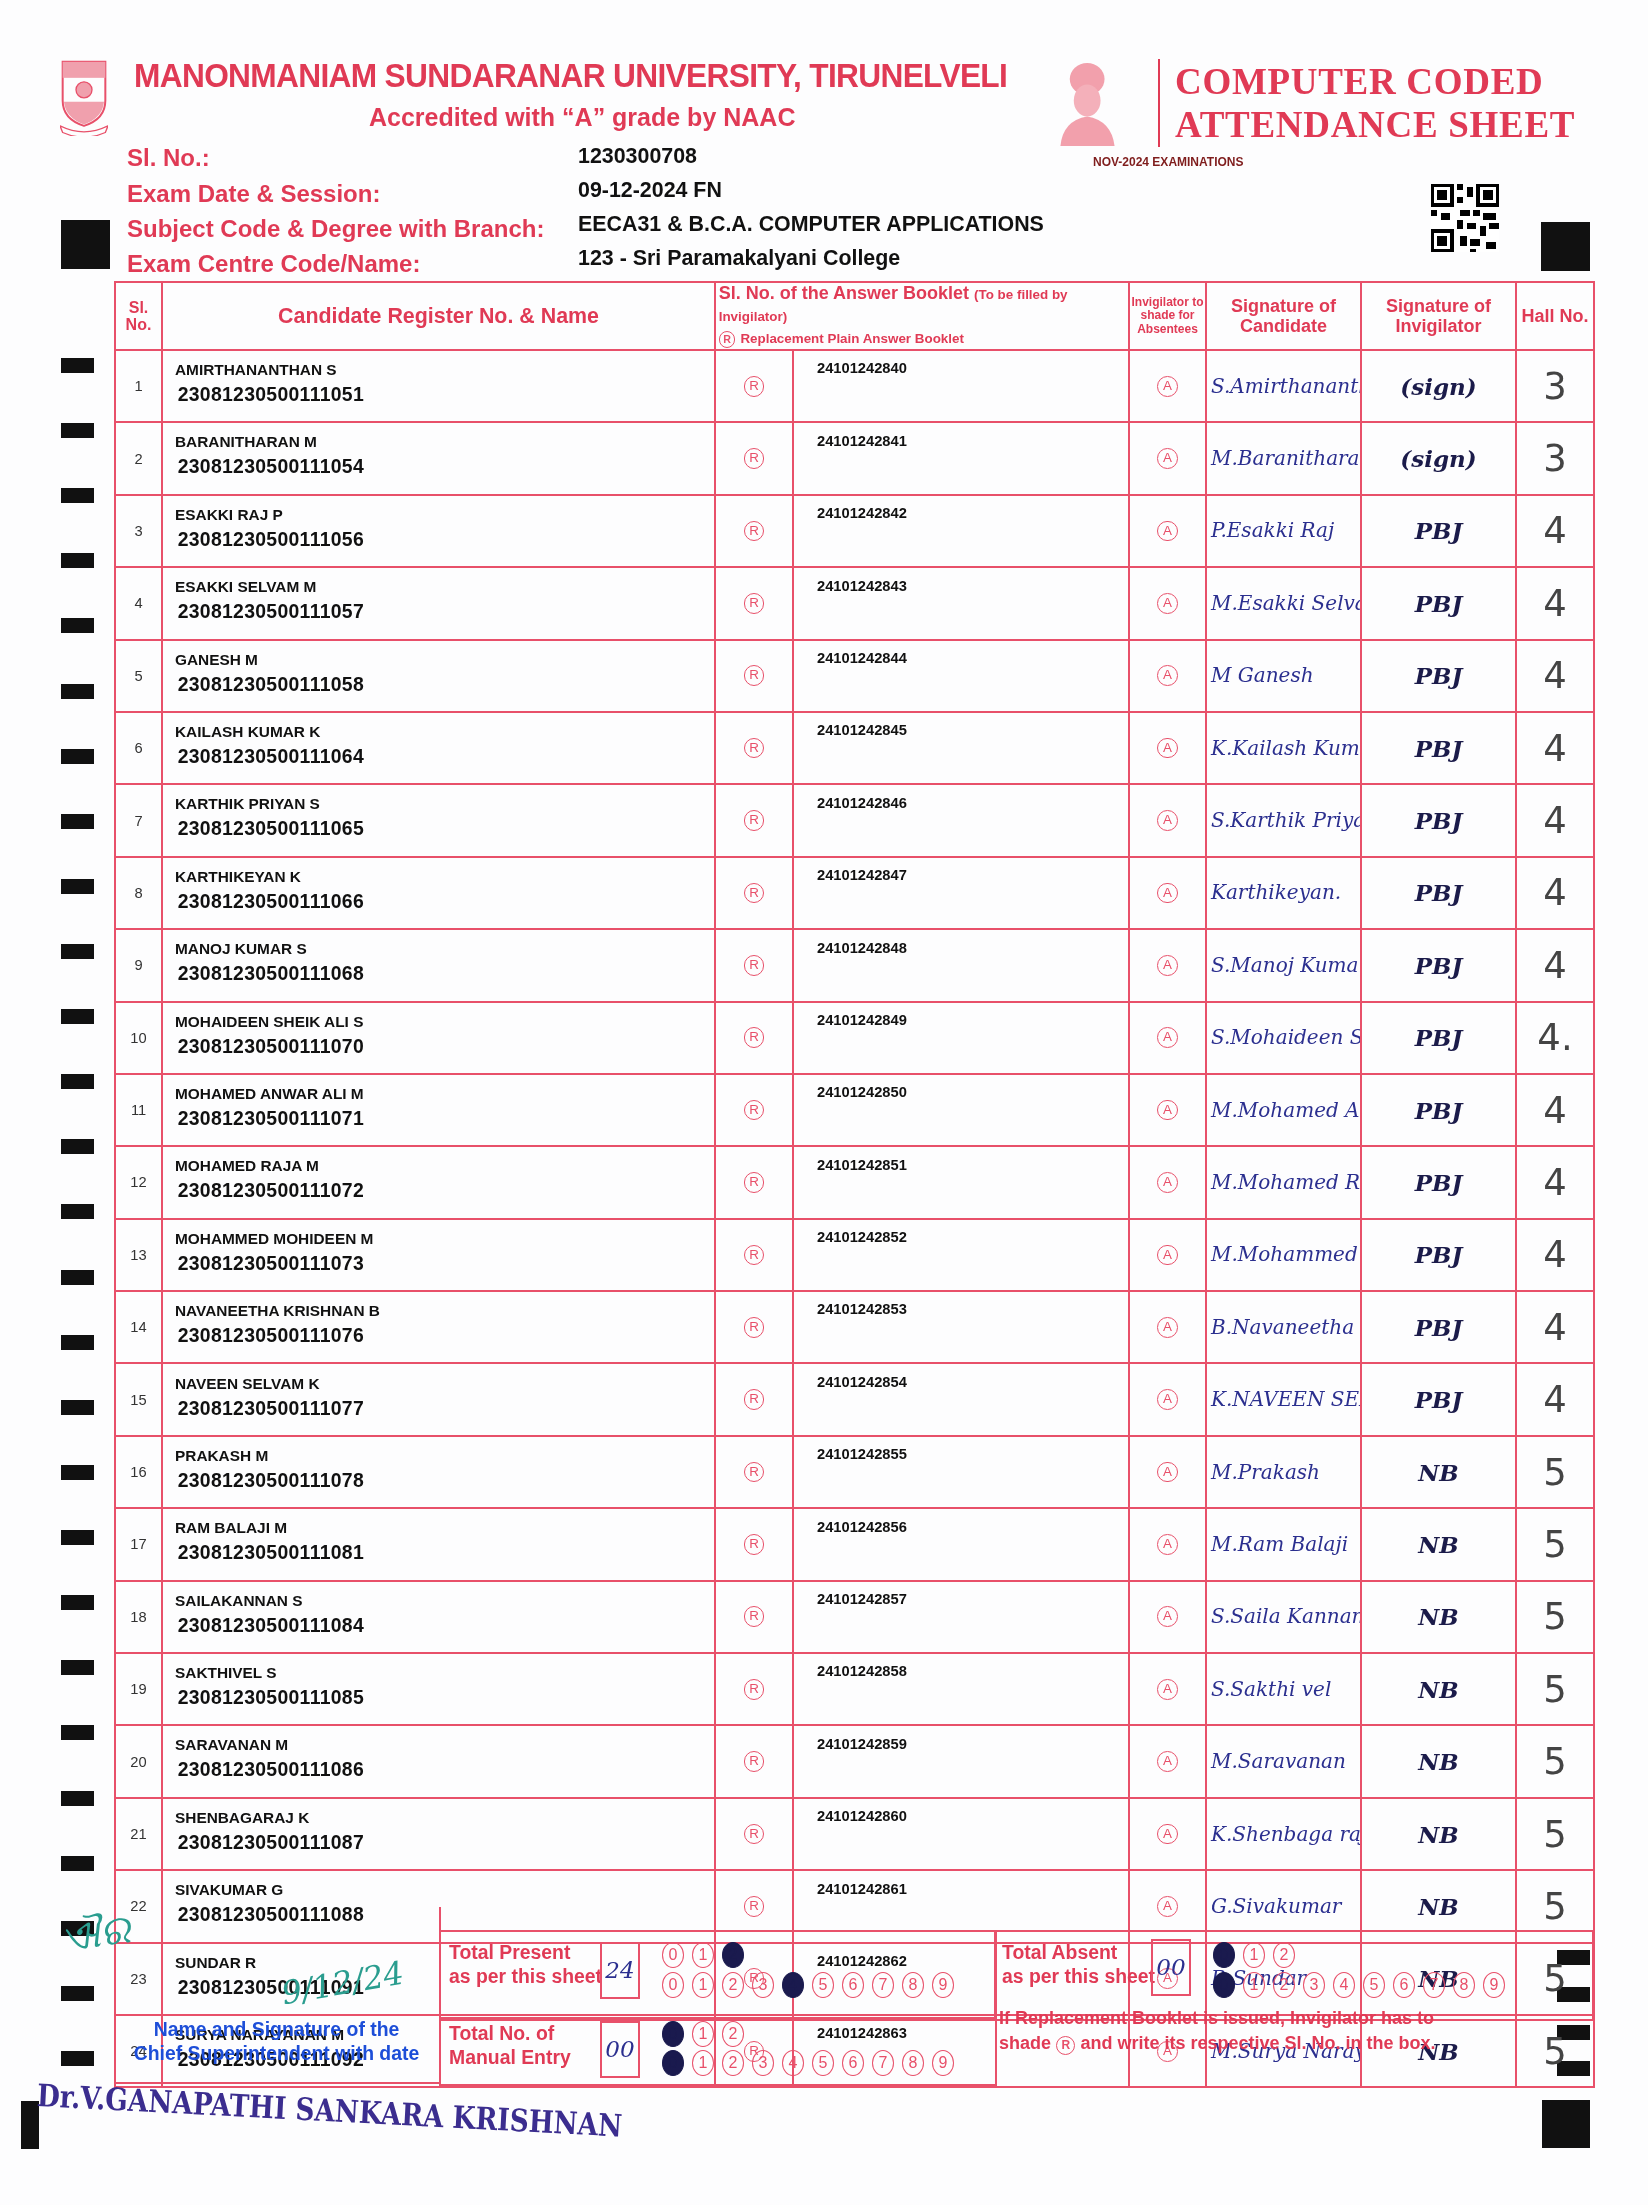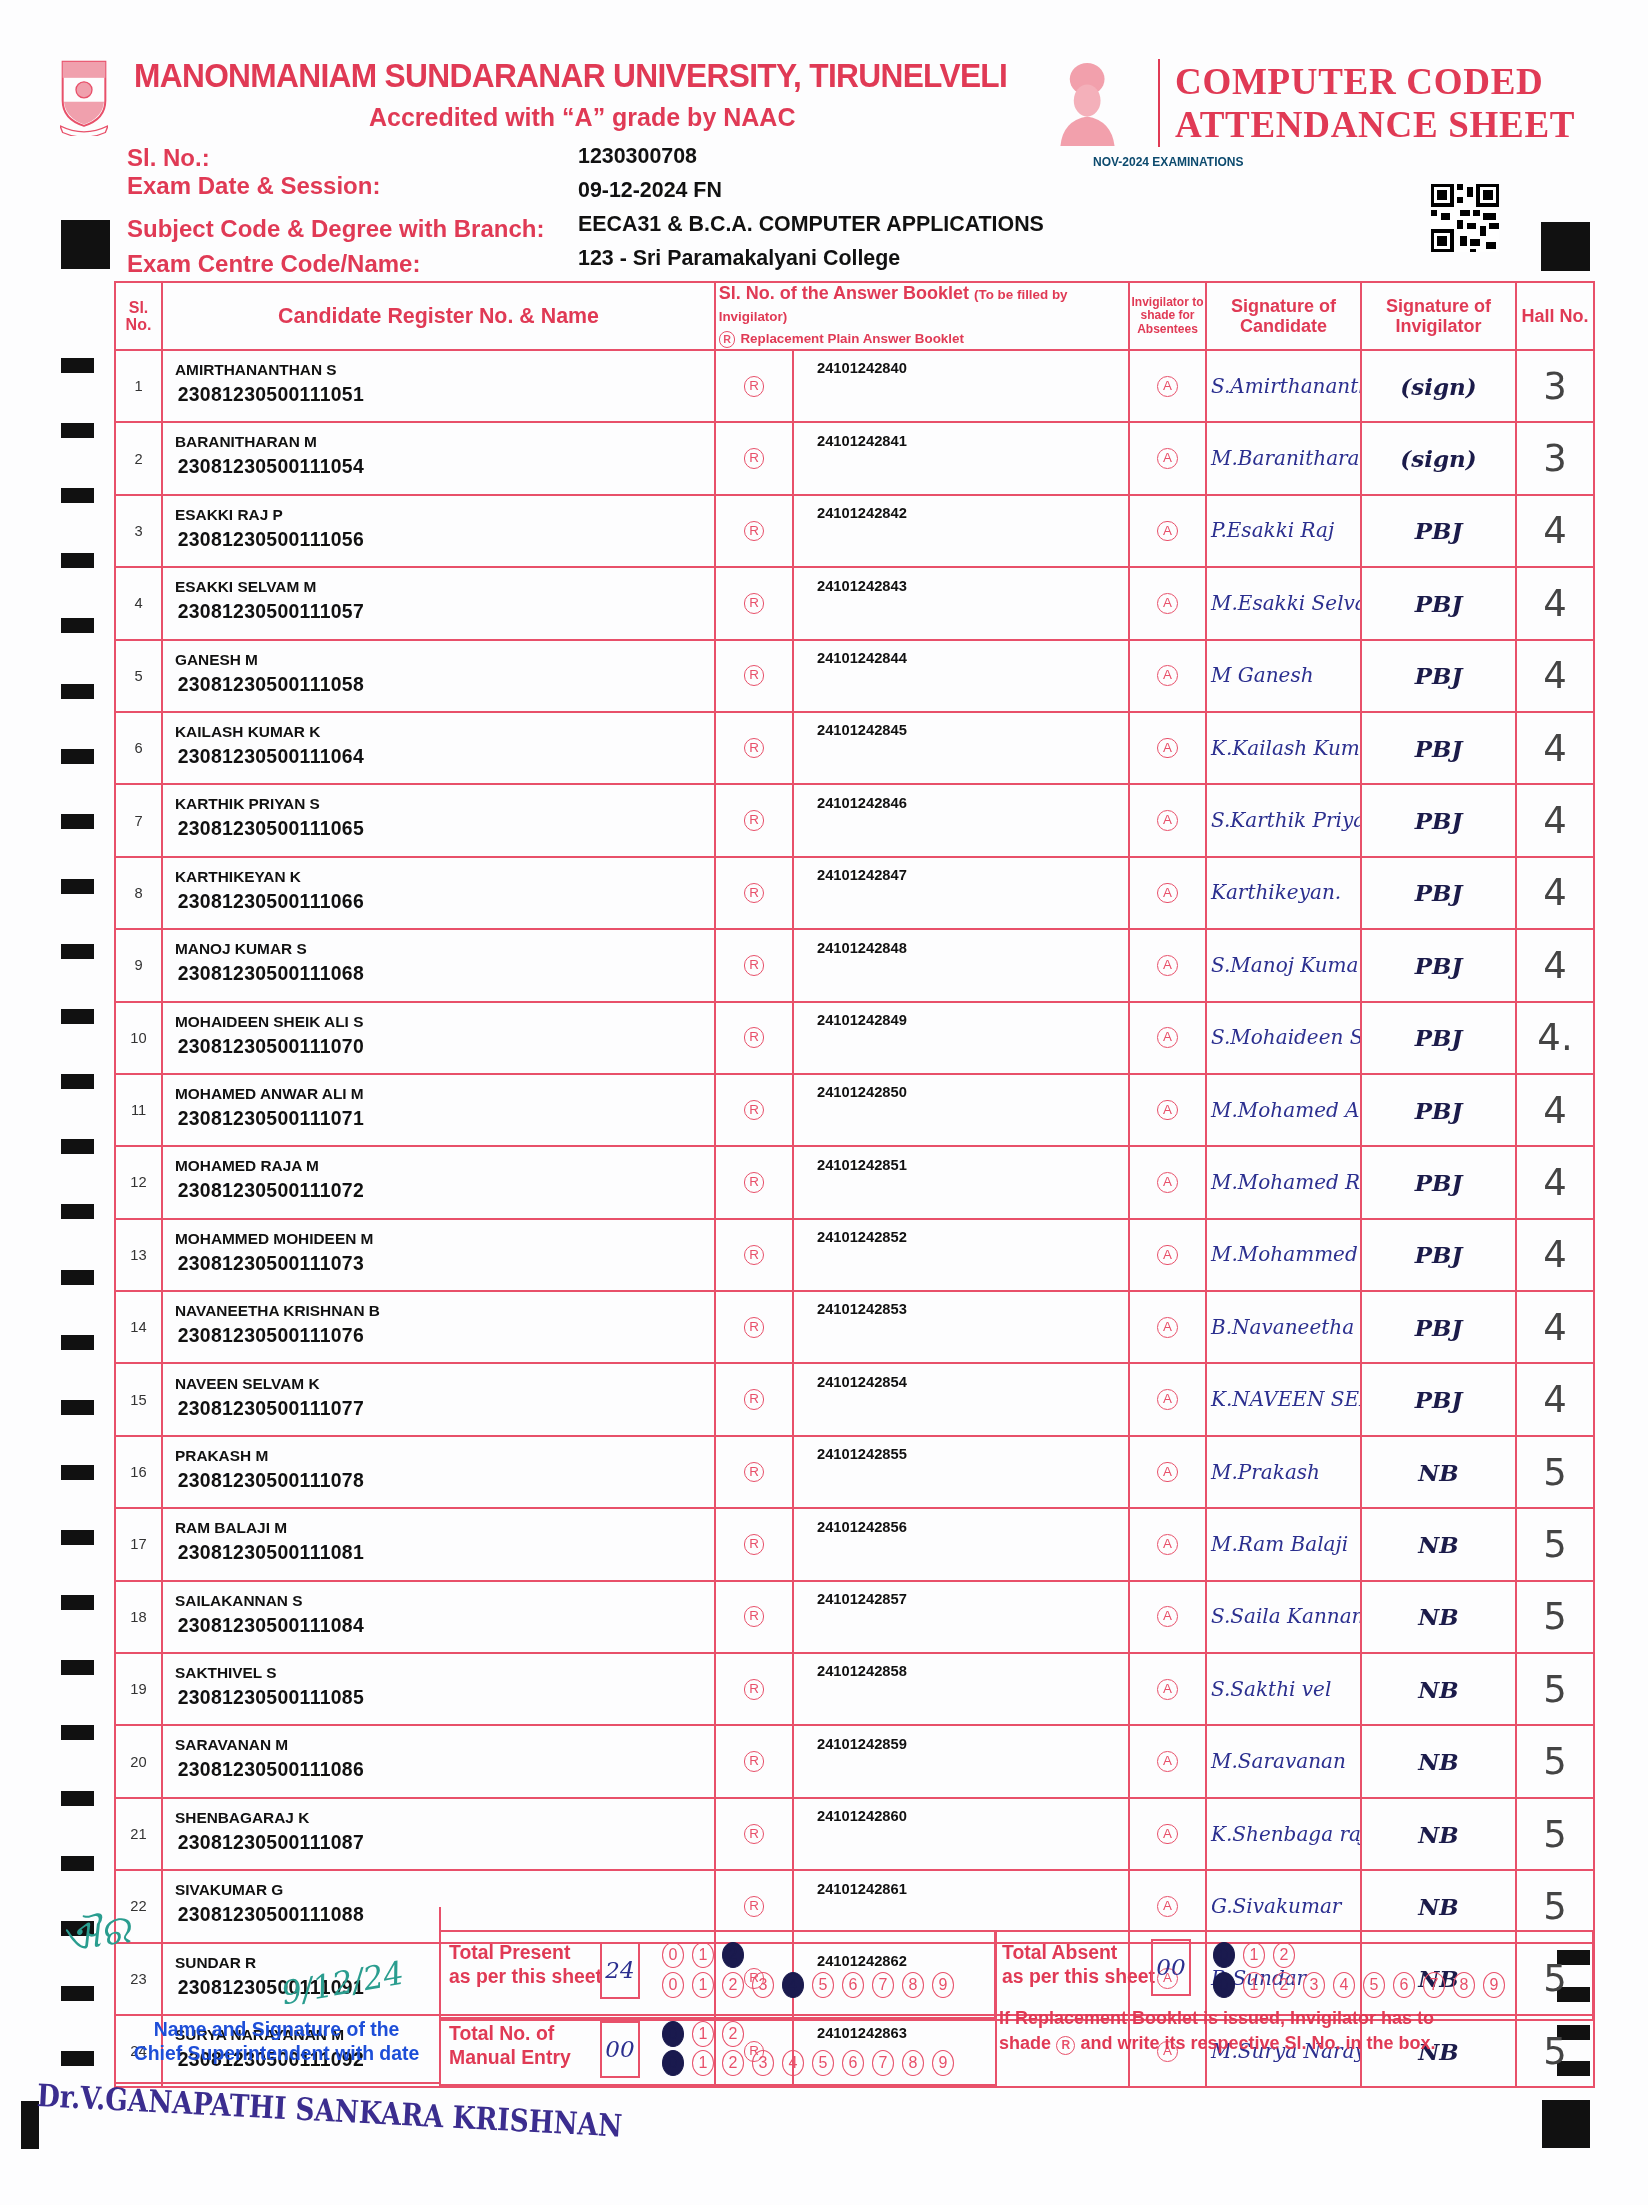--- a/index.html
+++ b/index.html
@@ -5,21 +5,21 @@
   html,body{margin:0;padding:0;background:#fdfdfe;}
   body{width:1648px;height:2205px;position:relative;overflow:hidden;font-family:"Liberation Sans",sans-serif;color:#111;}
   .abs{position:absolute;}
   
   #logo{left:60px;top:59px;width:48px;height:77px;}
   #uni-title{left:134px;top:57px;font-size:33px;font-weight:bold;color:#e03a55;letter-spacing:-0.7px;white-space:nowrap;transform:scaleX(0.96);transform-origin:left;}
   #uni-accr{left:369px;top:103px;font-size:25px;font-weight:bold;color:#e03a55;white-space:nowrap;}
   #portrait{left:1059px;top:59px;width:57px;height:87px;}
   #vdivider{left:1158px;top:59px;width:2px;height:88px;background:#e03a55;}
   #sheet-title{left:1175px;top:60px;font-family:"Liberation Serif",serif;font-weight:bold;color:#e03a55;font-size:37px;line-height:43px;white-space:nowrap;letter-spacing:0.7px;}
-  #exam-session-label{left:1093px;top:155px;font-size:12px;font-weight:bold;color:#0c4a6e;}
+  #exam-session-label{left:1093px;top:155px;font-size:12px;font-weight:bold;color:#7f1d1d;}
   .meta-label{position:absolute;left:127px;font-size:24px;font-weight:bold;color:#e03a55;white-space:nowrap;}
   .meta-value{position:absolute;left:578px;font-size:21.4px;font-weight:bold;color:#111;white-space:nowrap;}
   #qr{left:1431px;top:184px;width:68px;height:68px;}
   .mark{position:absolute;background:#111;}
   
   #att-table{position:absolute;left:114px;top:281px;width:1479px;border-collapse:collapse;table-layout:fixed;}
   #att-table th,#att-table td{border:2px solid #e8506a;padding:0;vertical-align:middle;}
   #att-table th{color:#e03a55;font-weight:bold;font-size:18px;line-height:20px;text-align:center;height:52px;}
   #att-table td{height:61px;}
   .slno{text-align:center;font-size:14.7px;color:#333;}
@@ -66,21 +66,21 @@
 </svg>
 <div id="vdivider" class="abs"></div>
 <div id="sheet-title" class="abs">
   <div>COMPUTER  CODED</div>
   <div>ATTENDANCE SHEET</div>
 </div>
 <div id="exam-session-label" class="abs">NOV-2024 EXAMINATIONS</div>
 
 <div class="meta-label" style="top:144px">Sl. No.:</div>
 <div class="meta-value" style="top:144px">1230300708</div>
-<div class="meta-label" style="top:172px">Exam Date &amp; Session:</div>
+<div class="meta-label" style="top:180px">Exam Date &amp; Session:</div>
 <div class="meta-value" style="top:178px">09-12-2024 FN</div>
 <div class="meta-label" style="top:215px">Subject Code &amp; Degree with Branch:</div>
 <div class="meta-value" style="top:212px">EECA31 &amp; B.C.A. COMPUTER APPLICATIONS</div>
 <div class="meta-label" style="top:250px">Exam Centre Code/Name:</div>
 <div class="meta-value" style="top:246px">123 - Sri Paramakalyani College</div>
 
 <svg id="qr" class="abs" viewBox="0 0 21 21" shape-rendering="crispEdges">
   <rect width="21" height="21" fill="#fff"></rect>
   <path d="M0 0h7v7h-7zM1 1v5h5v-5zM2 2h3v3h-3z M14 0h7v7h-7zM15 1v5h5v-5zM16 2h3v3h-3z M0 14h7v7h-7zM1 15v5h5v-5zM2 16h3v3h-3z" fill="#000" fill-rule="evenodd"></path>
   <path d="M8 0h2v2h-2zM11 1h2v3h-2zM8 4h2v2h-2zM9 8h3v2h-3zM0 8h2v2h-2zM3 9h3v2h-3zM13 8h2v2h-2zM16 9h4v2h-4zM8 11h2v3h-2zM11 12h3v2h-3zM15 13h2v3h-2zM18 12h3v2h-3zM9 16h2v3h-2zM12 17h3v2h-3zM17 18h3v2h-3zM12 20h2v1h-2z" fill="#000"></path>

